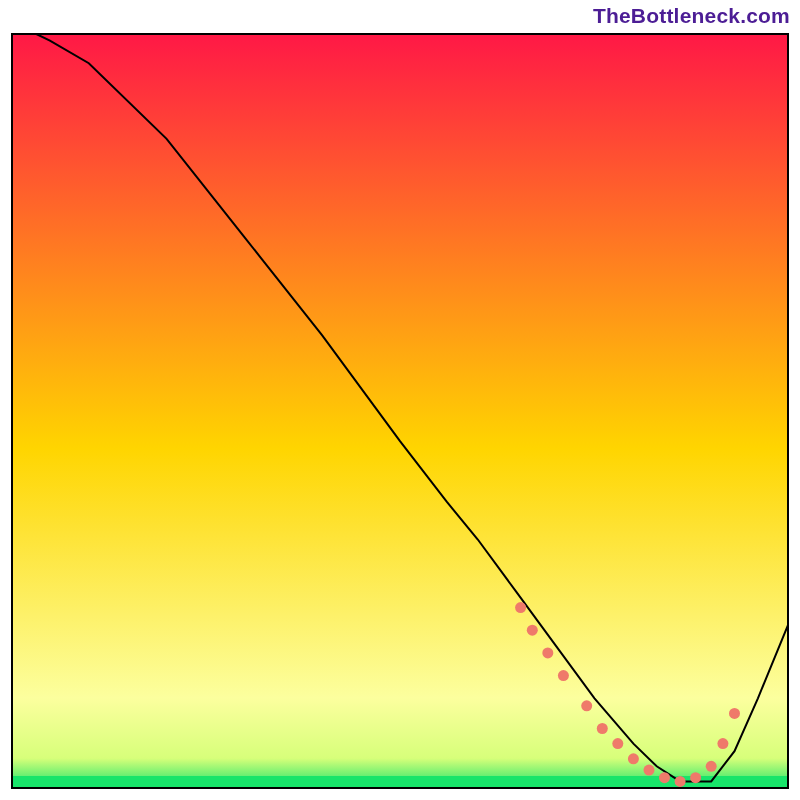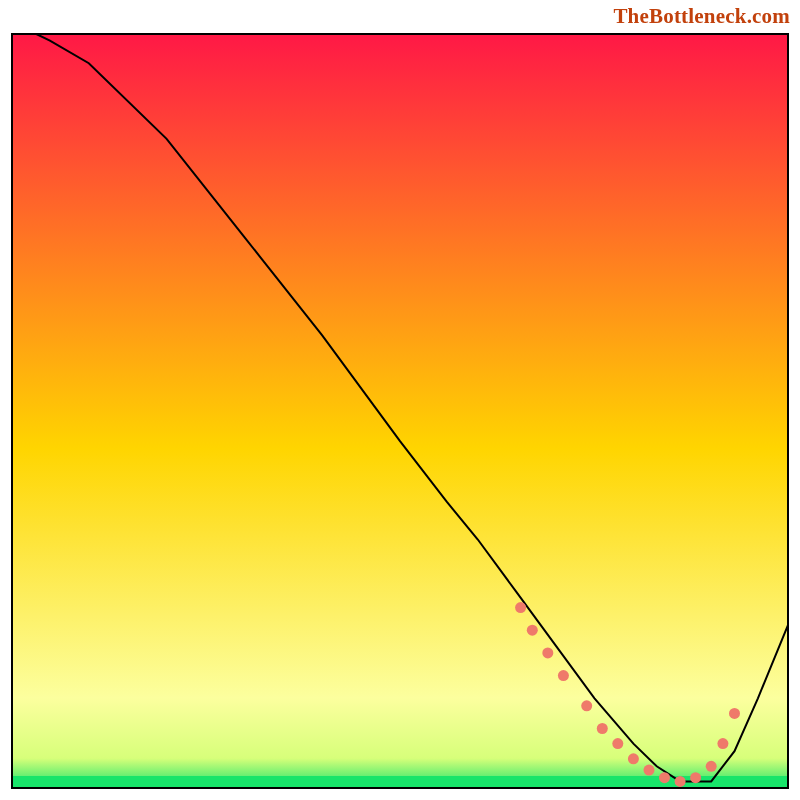--- a/index.html
+++ b/index.html
@@ -22,24 +22,24 @@
     width: 778px;
     height: 756px;
   }
   .plot svg {
     display: block;
   }
   .watermark {
     position: absolute;
     top: 4px;
     right: 10px;
-    font-family: Liberation Serif, serif;
+    font-family: Liberation Sans, sans-serif;
     font-size: 21px;
     font-weight: 700;
-    color: #c2410c;
+    color: #4c1d95;
     letter-spacing: 0.2px;
   }
 </style>
 </head>
 <body>
 
 <div class="wrap">
   <div class="watermark">TheBottleneck.com</div>
 
   <div class="plot">

